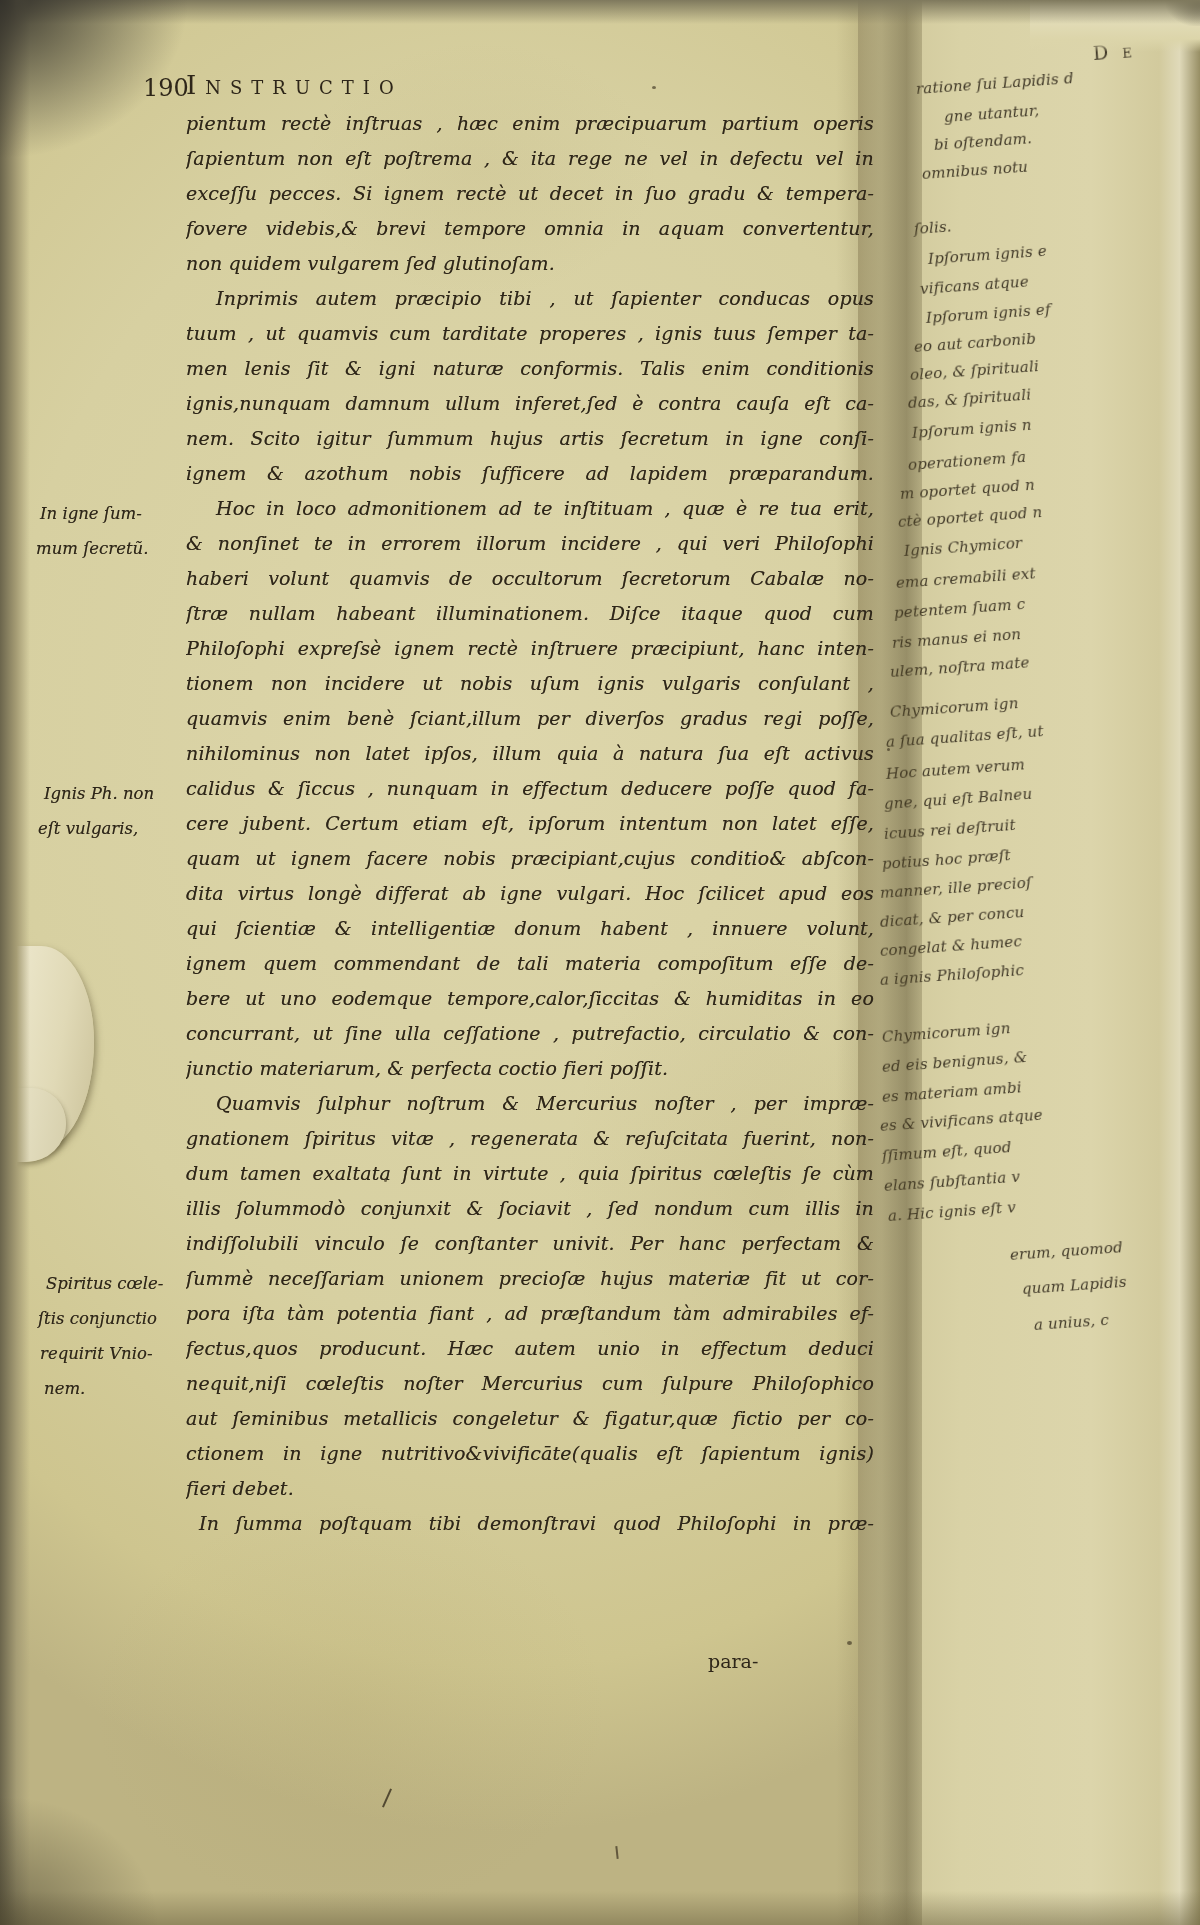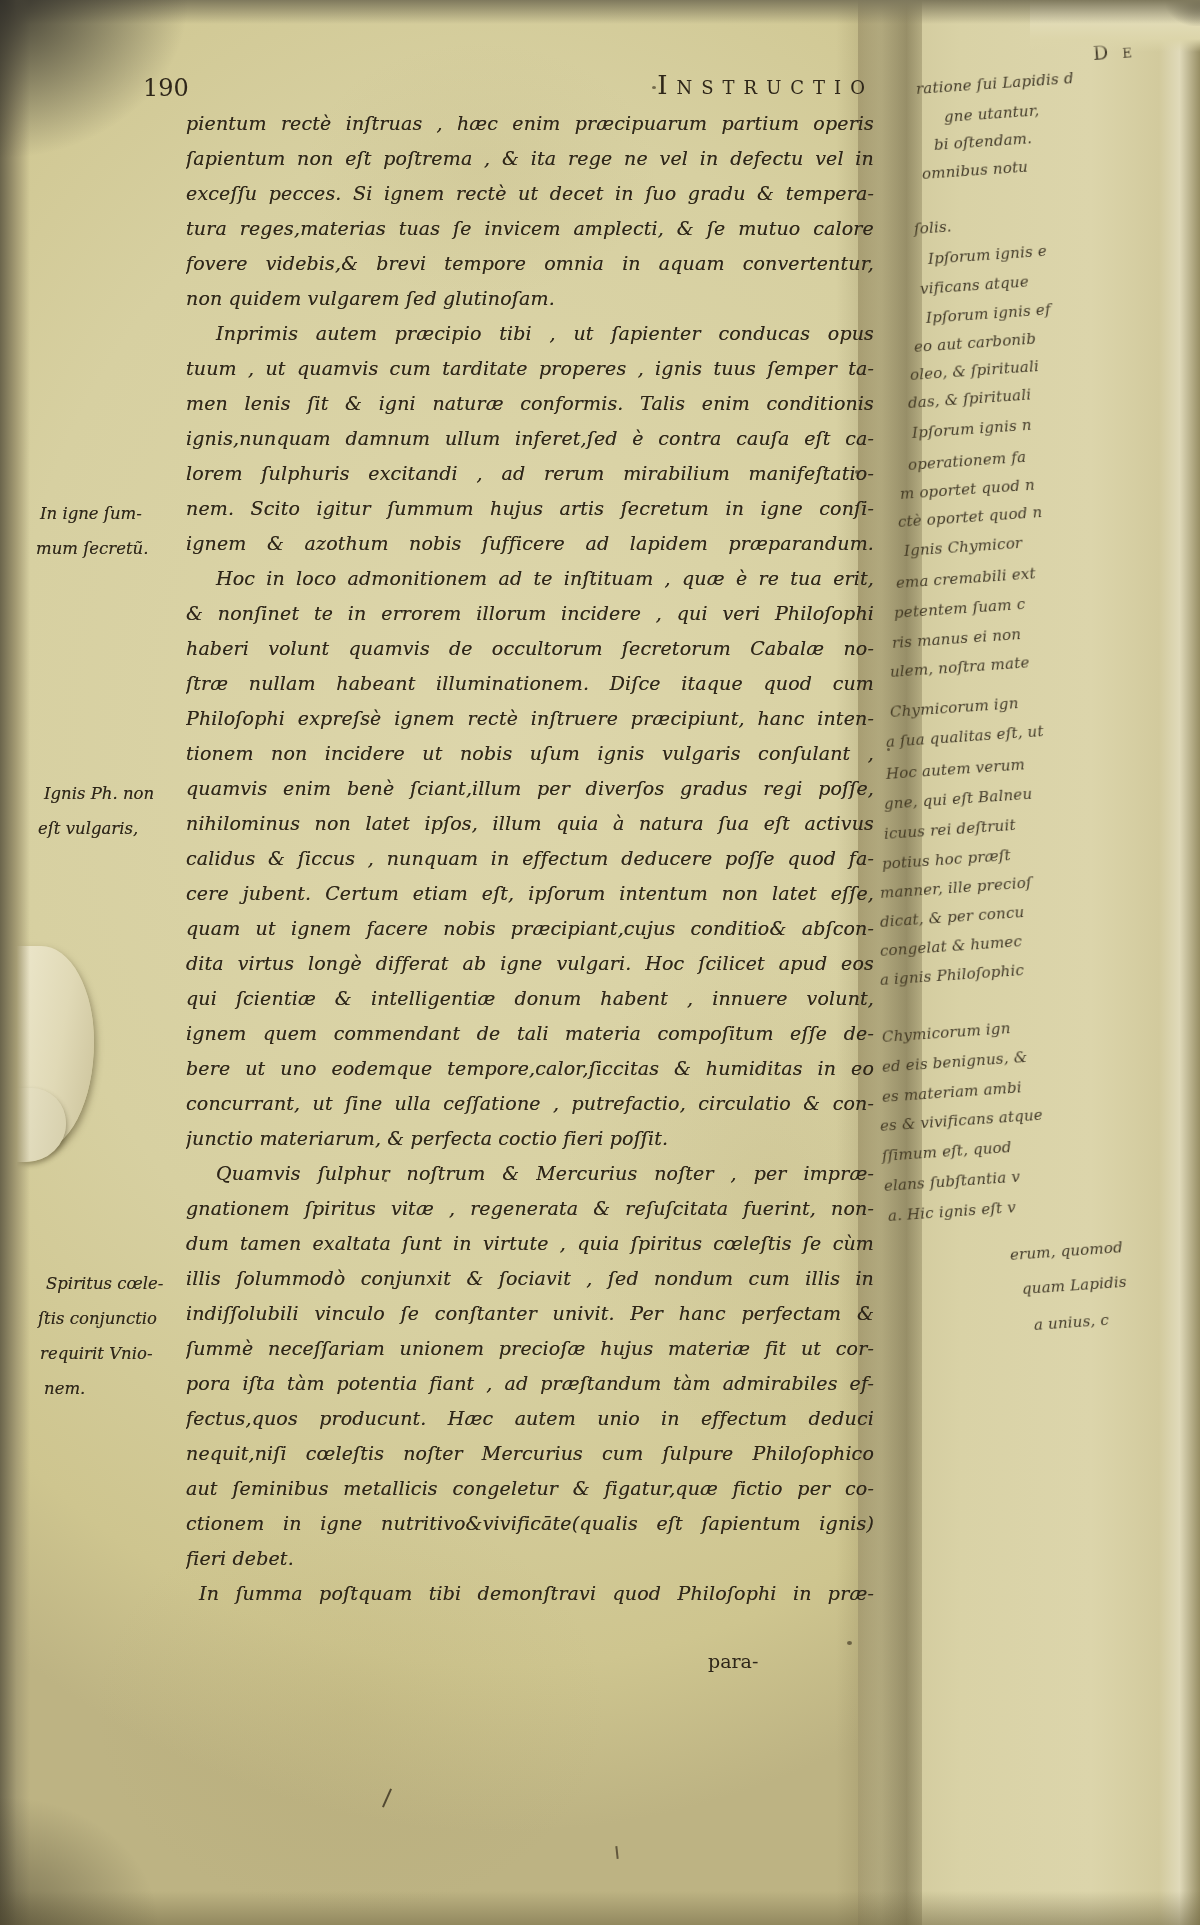--- a/index.html
+++ b/index.html
@@ -35,21 +35,21 @@
   
   .torn1{position:absolute;left:0;top:946px;width:94px;height:205px;
     background:linear-gradient(100deg,#f0ebd2,#e0d9b6 60%,#cbc29a);
     border-radius:0 58% 62% 0 / 0 48% 55% 0;box-shadow:2px 4px 7px rgba(80,70,40,0.5);}
   .torn2{position:absolute;left:0;top:1088px;width:66px;height:74px;
     background:linear-gradient(100deg,#ece7cc,#d6cfac);
     border-radius:0 60% 70% 0 / 0 55% 60% 0;box-shadow:1px 3px 5px rgba(80,70,40,0.45);}
 
   
   .page-number{position:absolute;left:143px;top:74px;font-size:24px;color:#2e2619;}
-  .running-title{position:absolute;left:186px;top:70px;width:688px;text-align:right;
+  .running-title{position:absolute;left:186px;top:70px;width:688px;text-align:left;
     font-variant:small-caps;font-size:26px;letter-spacing:9px;color:#2e2619;}
 
   
   .text-block{position:absolute;left:186px;top:106px;width:688px;color:#2e2619;}
   .line{font-size:19px;line-height:35px;height:35px;overflow:hidden;
     text-align:justify;text-align-last:justify;letter-spacing:0.15px;text-shadow:0 0 0.5px rgba(46,38,25,0.55);font-style:italic;}
   .line.nj{text-align:left;text-align-last:left;}
   .line.ind{text-indent:30px;}
   .line.ind2{text-indent:13px;}
 
@@ -168,35 +168,33 @@
   <div class="running-title">Instructio</div>
 
   <div class="text-block">
 
       <div class="line">pientum rectè inſtruas , hæc enim præcipuarum partium operis</div>
 
       <div class="line">ſapientum non eſt poſtrema , &amp; ita rege ne vel in defectu vel in</div>
 
       <div class="line">exceſſu pecces. Si ignem rectè ut decet in ſuo gradu &amp; tempera-</div>
 
-      <div class="line">tura reges,materias tuas ſe invicem amplecti, &amp; ſe mutuo calore</div>
 
       <div class="line">fovere videbis,&amp; brevi tempore omnia in aquam convertentur,</div>
 
       <div class="line nj">non quidem vulgarem ſed glutinoſam.</div>
 
       <div class="line ind">Inprimis autem præcipio tibi , ut ſapienter conducas opus</div>
 
       <div class="line">tuum , ut quamvis cum tarditate properes , ignis tuus ſemper ta-</div>
 
       <div class="line">men lenis ſit &amp; igni naturæ conformis. Talis enim conditionis</div>
 
       <div class="line">ignis,nunquam damnum ullum inferet,ſed è contra cauſa eſt ca-</div>
 
-      <div class="line">lorem ſulphuris excitandi , ad rerum mirabilium manifeſtatio-</div>
 
       <div class="line">nem. Scito igitur ſummum hujus artis ſecretum in igne conſi-</div>
 
 
       <div class="line">ignem &amp; azothum nobis ſufficere ad lapidem præparandum.</div>
 
       <div class="line ind">Hoc in loco admonitionem ad te inſtituam , quæ è re tua erit,</div>
 
       <div class="line">&amp; nonſinet te in errorem illorum incidere , qui veri Philoſophi</div>
 

